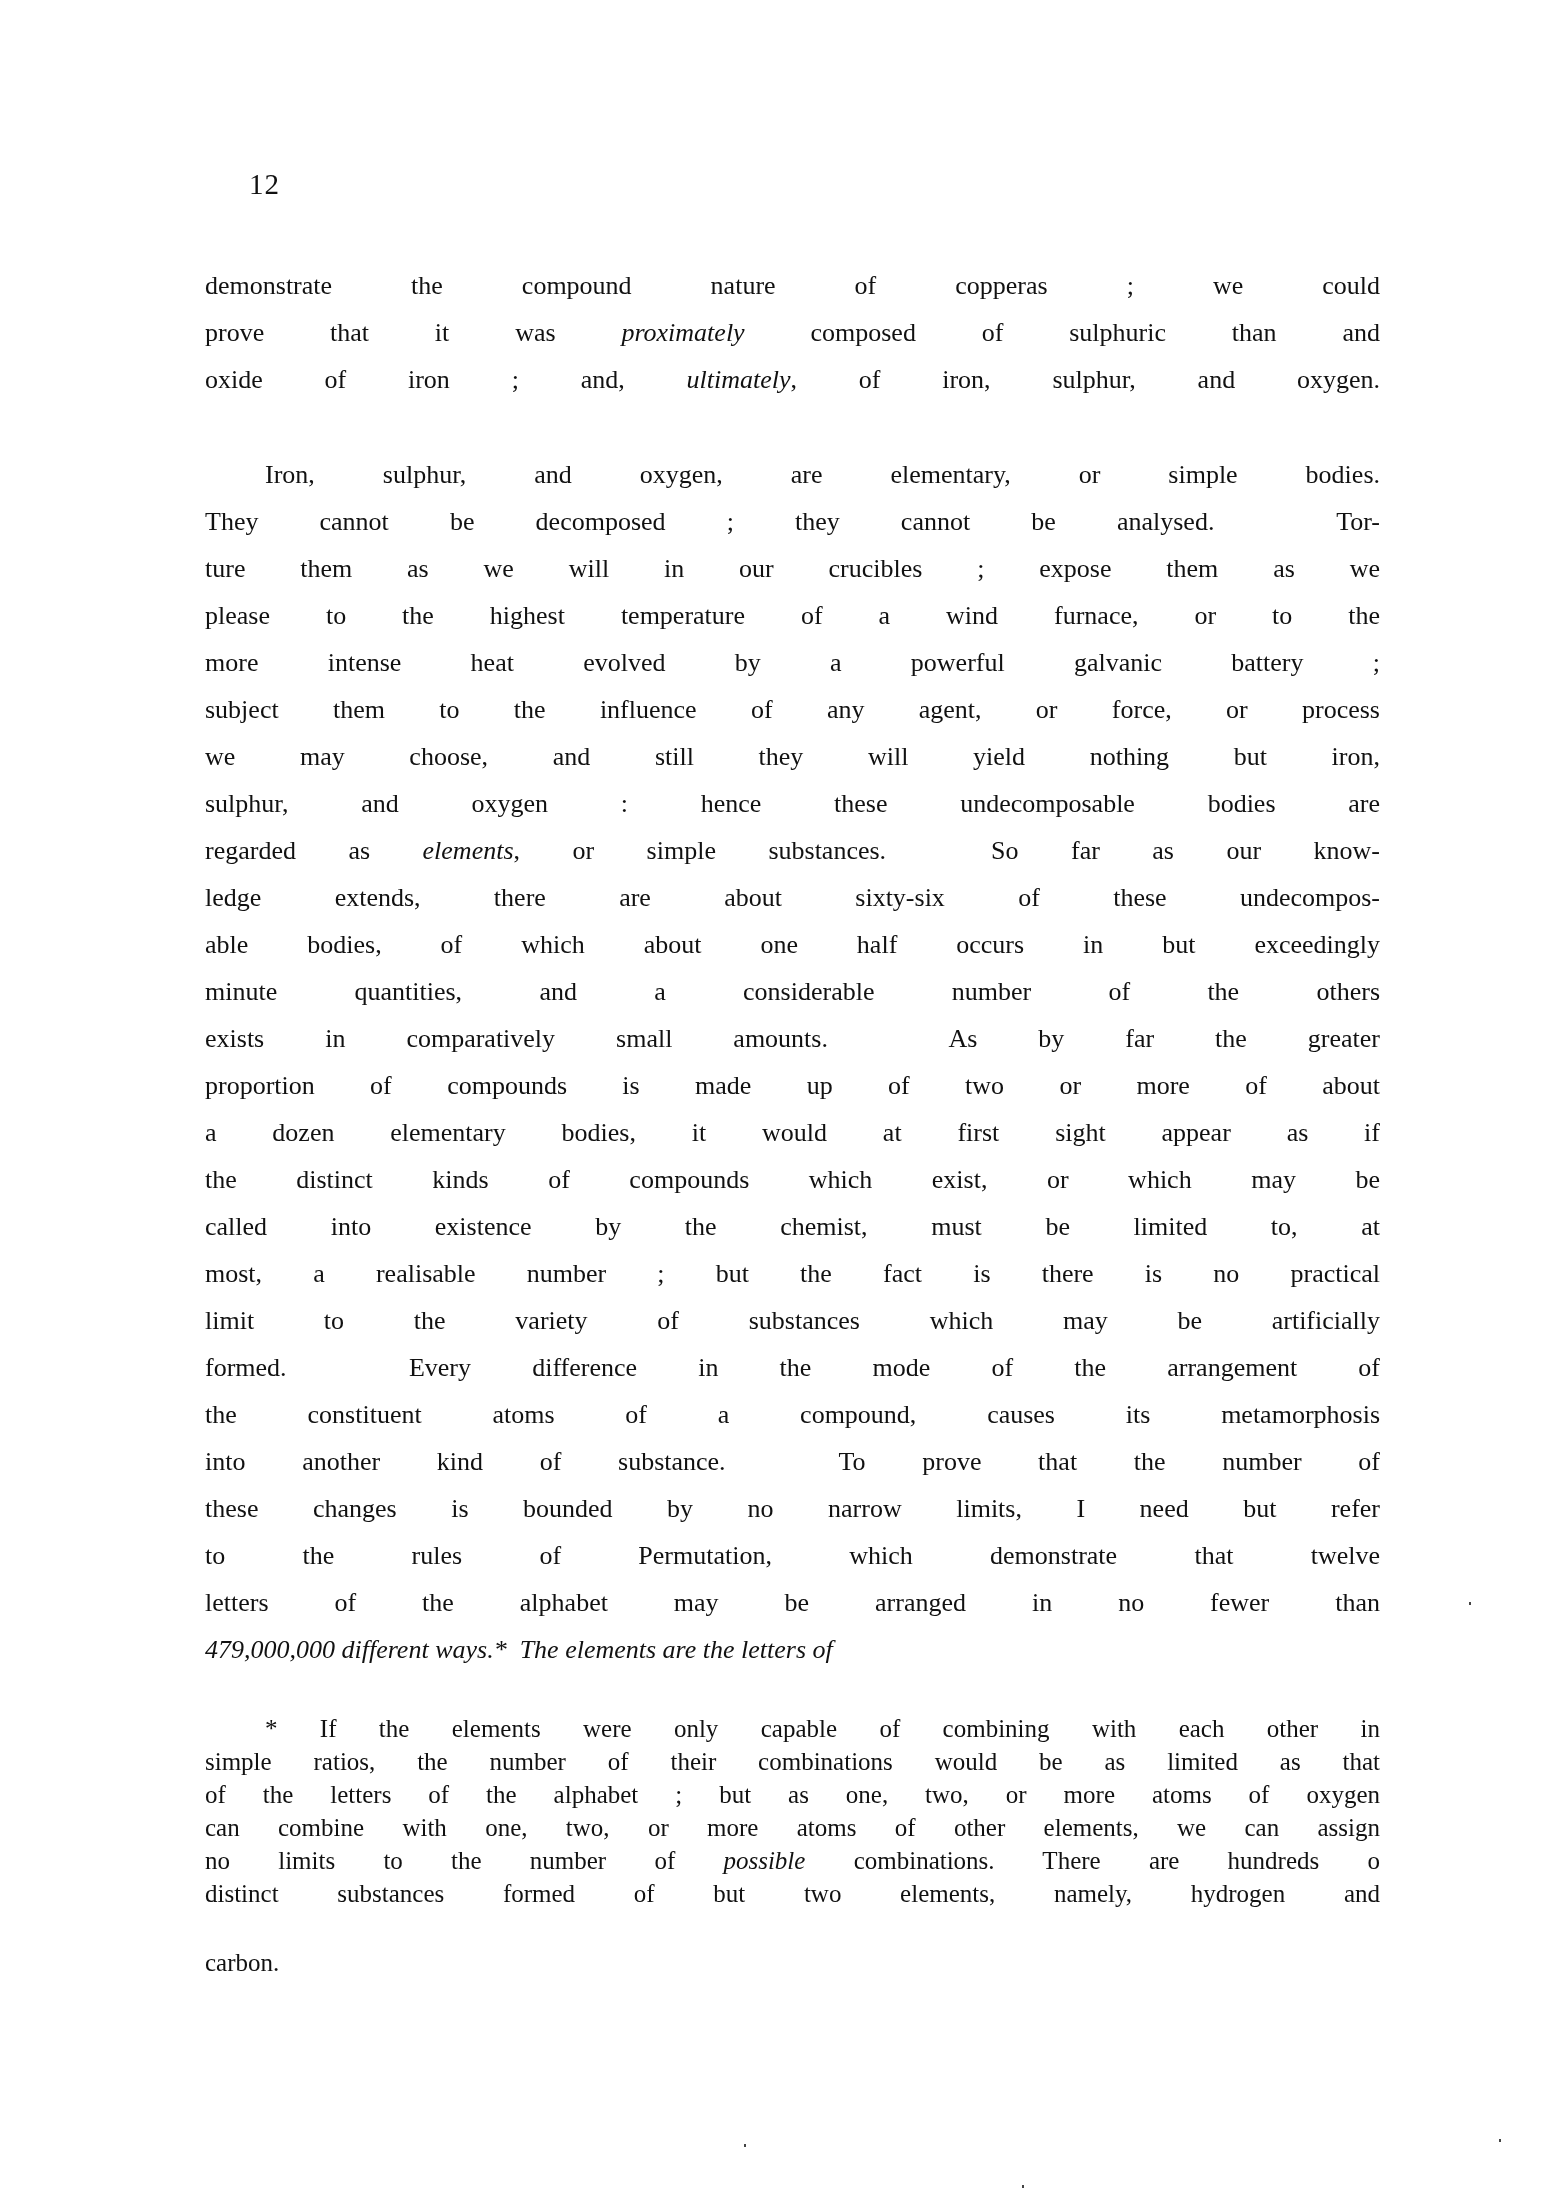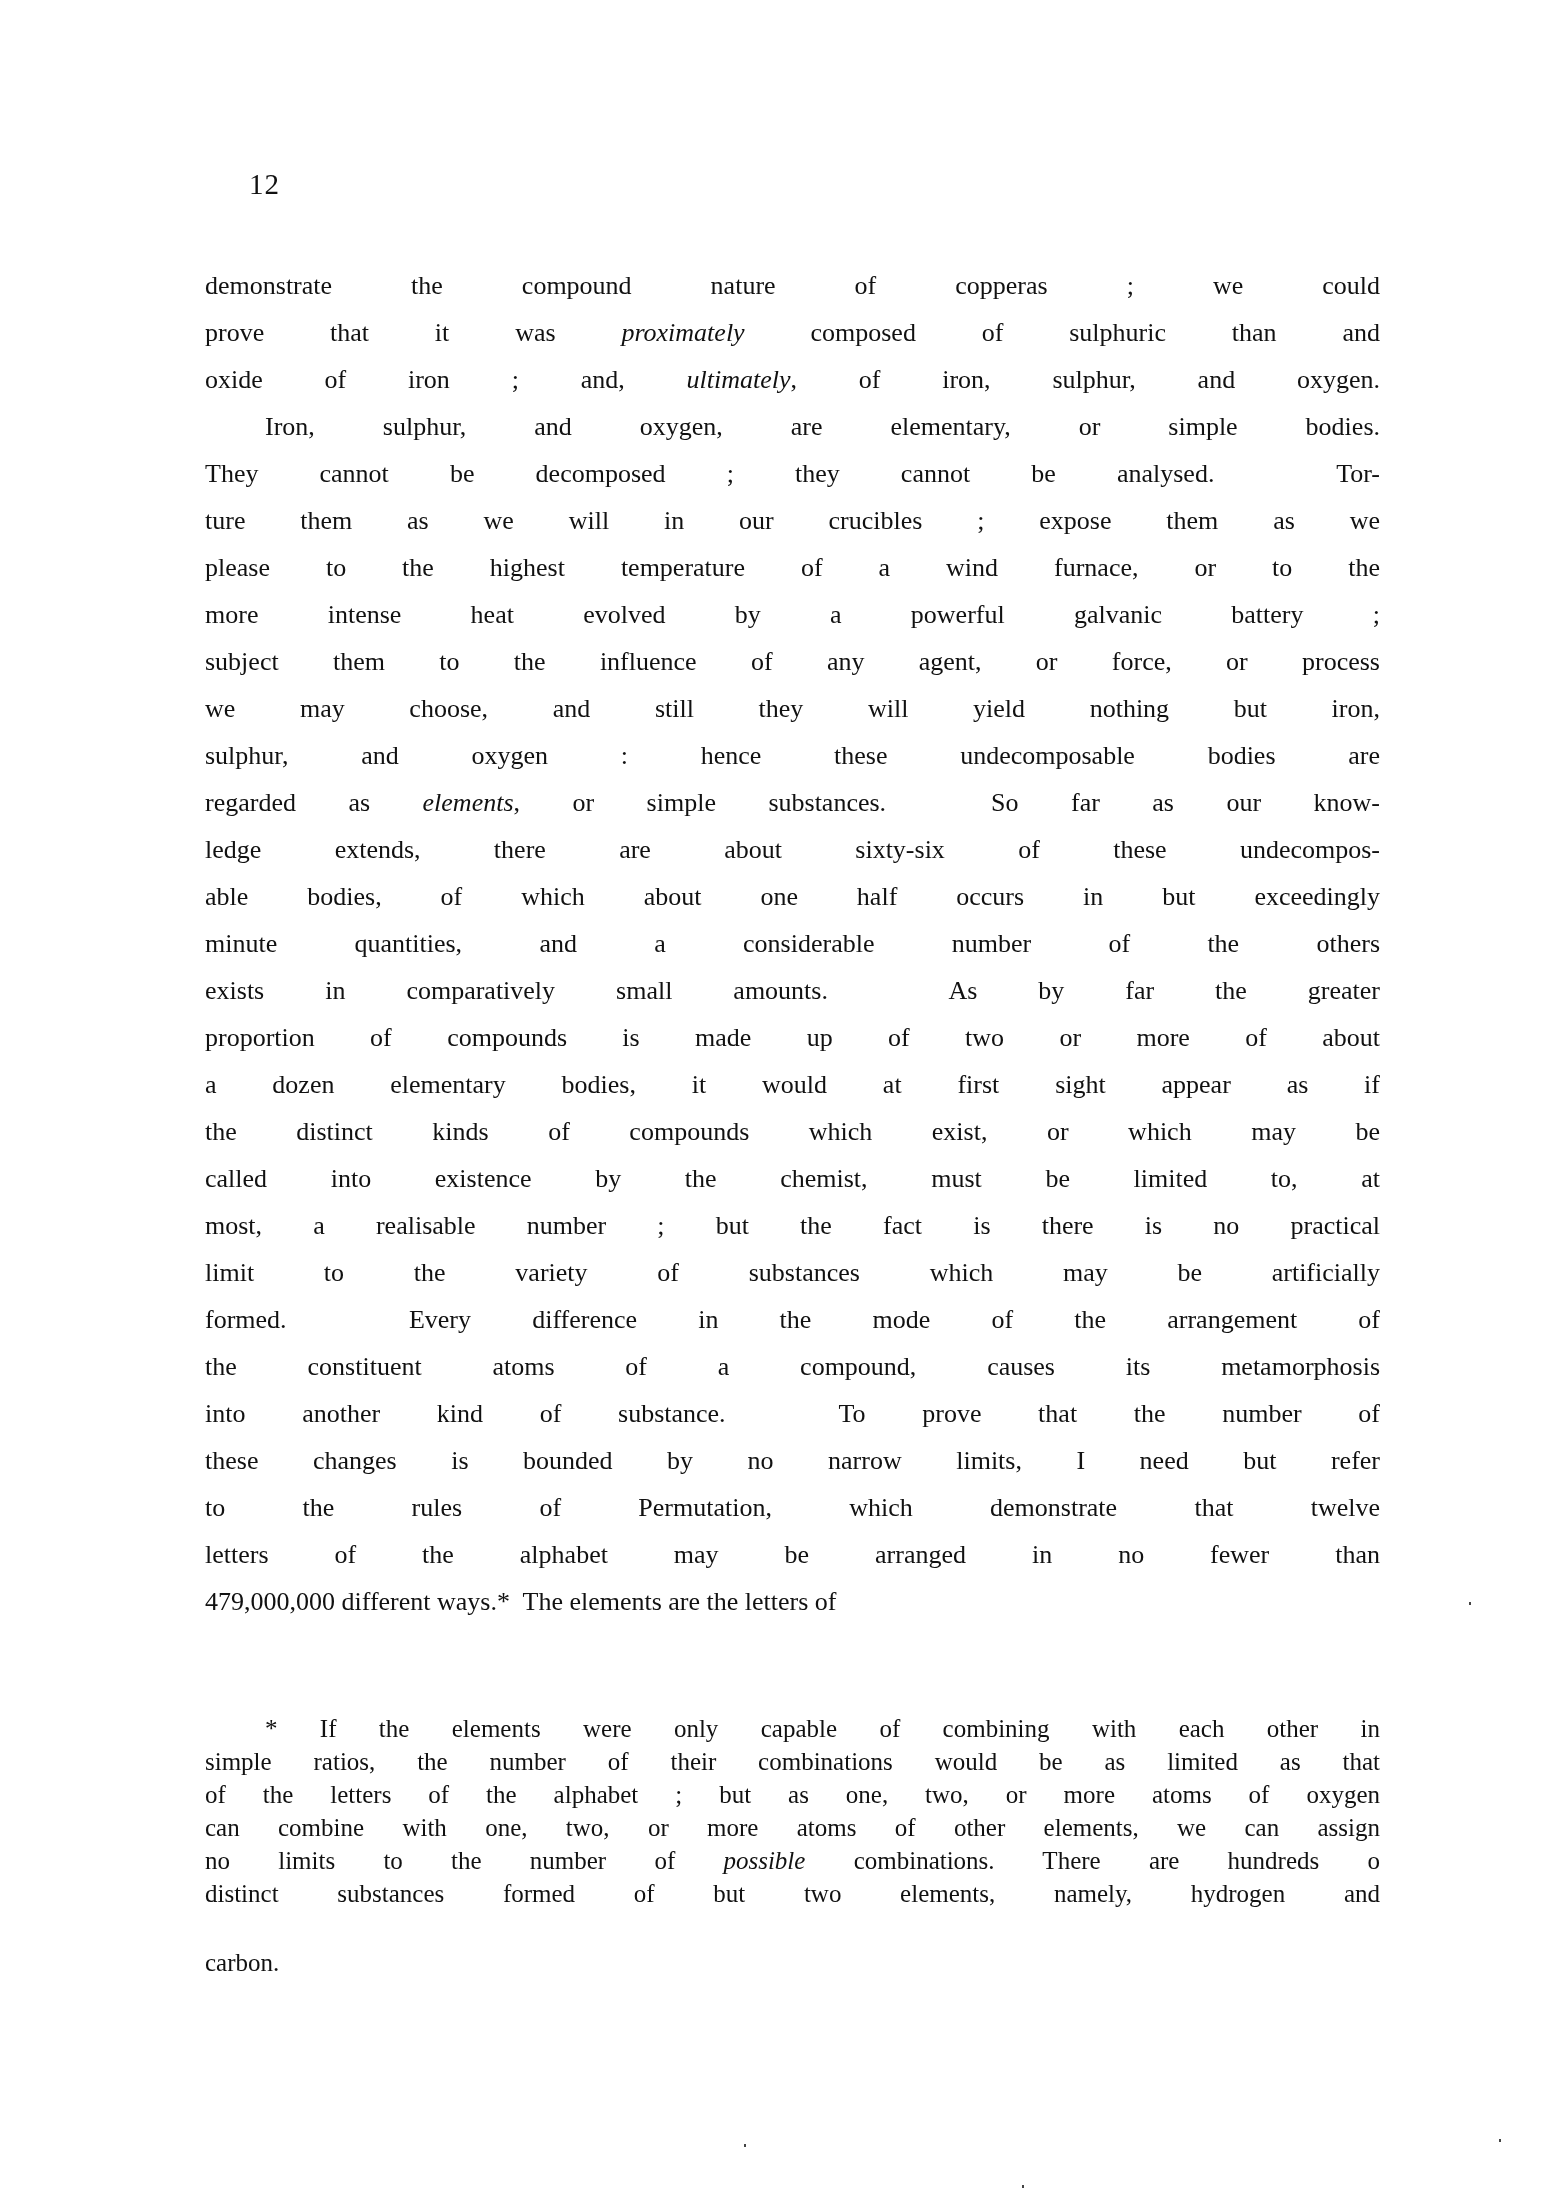--- a/index.html
+++ b/index.html
@@ -3,22 +3,22 @@
 <meta charset="utf-8">
 <style>
   html, body { margin: 0; padding: 0; background: #ffffff; }
   body { width: 1564px; height: 2212px; position: relative; overflow: hidden; color: #111; font-family: "Liberation Serif", "DejaVu Serif", serif; }
   .page { position: absolute; left: 0; top: 0; width: 1564px; height: 2212px; background: #fff; }
   .running-head { position: absolute; left: 205px; top: 168px; width: 1175px; height: 40px; font-size: 31px; }
   .folio { position: absolute; left: 0; top: 0; font-size: 29px; letter-spacing: 1px; margin-left: 44px; }
   .head-title { position: absolute; left: 110px; top: 0; font-style: italic; letter-spacing: 2px; font-size: 31px; }
   .body-text { position: absolute; left: 205px; top: 262px; width: 1175px; }
   .line { display: block; height: 47px; line-height: 47px; font-size: 26px; text-align: justify; text-align-last: justify; white-space: nowrap; overflow: hidden; }
-  .line.indent { padding-left: 60px; }
-  .line.last { text-align-last: left; }
+  .line.indent { padding-left: 60px; margin-top: 48px; }
+  .line.last { text-align-last: left; font-style: italic; }
   .line span { white-space: pre; }
   .it { font-style: italic; }
   .footnote { position: absolute; left: 205px; top: 1712px; width: 1175px; }
   .fline { display: block; height: 33px; line-height: 33px; font-size: 25px; text-align: justify; text-align-last: justify; white-space: nowrap; overflow: hidden; }
   .fline.indent { padding-left: 60px; }
   .fline.last { text-align-last: left; margin-top: 36px; }
   .speck { position: absolute; width: 2px; height: 3px; background: #444; }
 </style>
 </head>
 <body>

